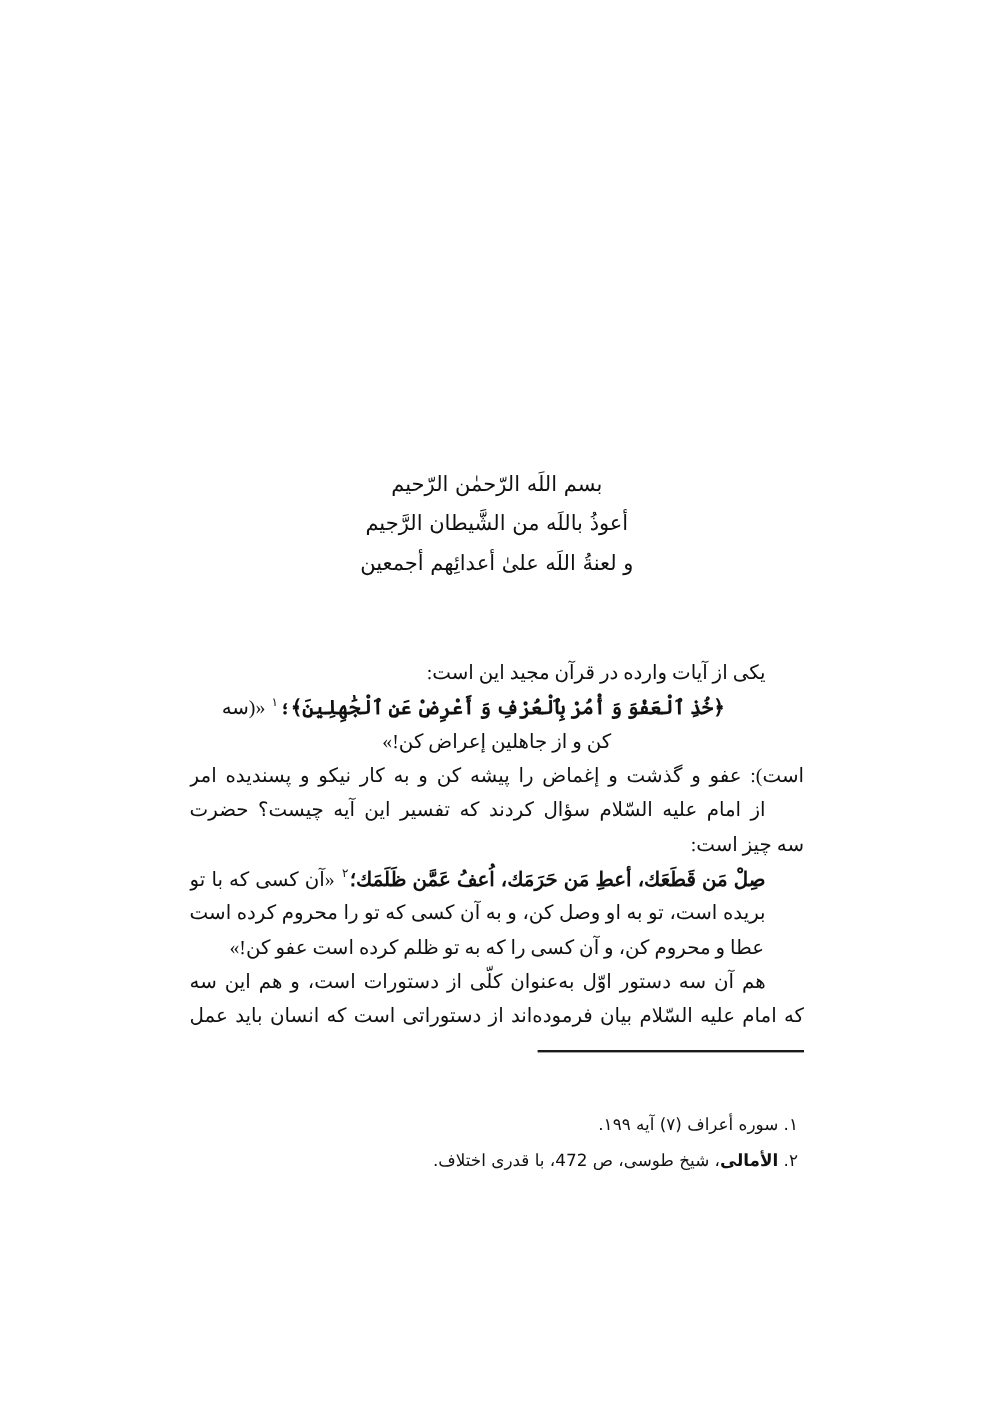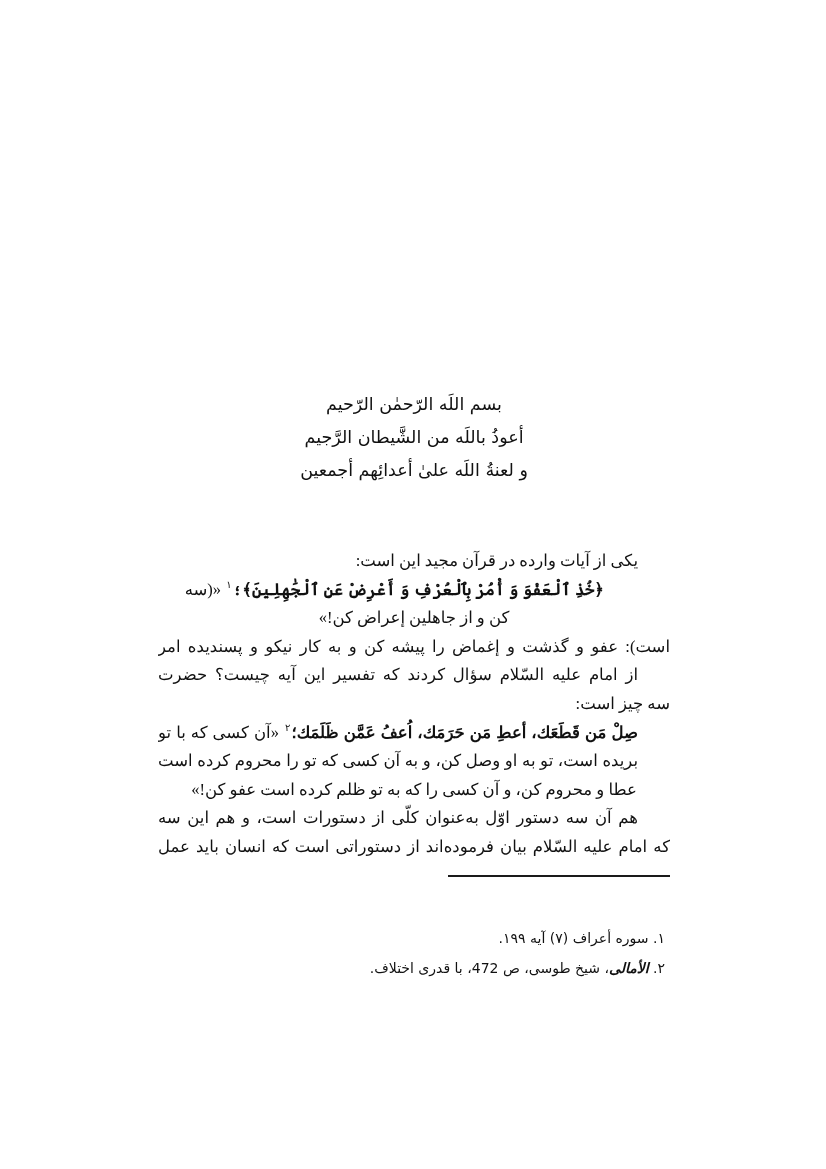--- a/index.html
+++ b/index.html
@@ -39,21 +39,21 @@
   
   .footnote-sep{
     position:absolute;top:875px;left:448px;width:222px;height:2px;
     background:#1a1a1a;
   }
   .footnotes{
     position:absolute;top:888px;left:153px;width:512px;
     direction:rtl;text-align:right;
     font-size:14px;line-height:29.5px;margin-top:36px;
   }
-  .book-title{font-weight:bold;font-style:italic;text-align:center;}
+  .book-title{font-weight:bold;text-align:center;}
 </style>
 </head>
 <body>
 
 <div class="page">
 
   <section class="invocation">
     <div class="inv-line">بسم اللَه الرّحمٰن الرّحيم</div>
     <div class="inv-line">أعوذُ باللَه من الشَّيطان الرَّجيم</div>
     <div class="inv-line">و لعنةُ اللَه علىٰ أعدائِهم أجمعين</div>

